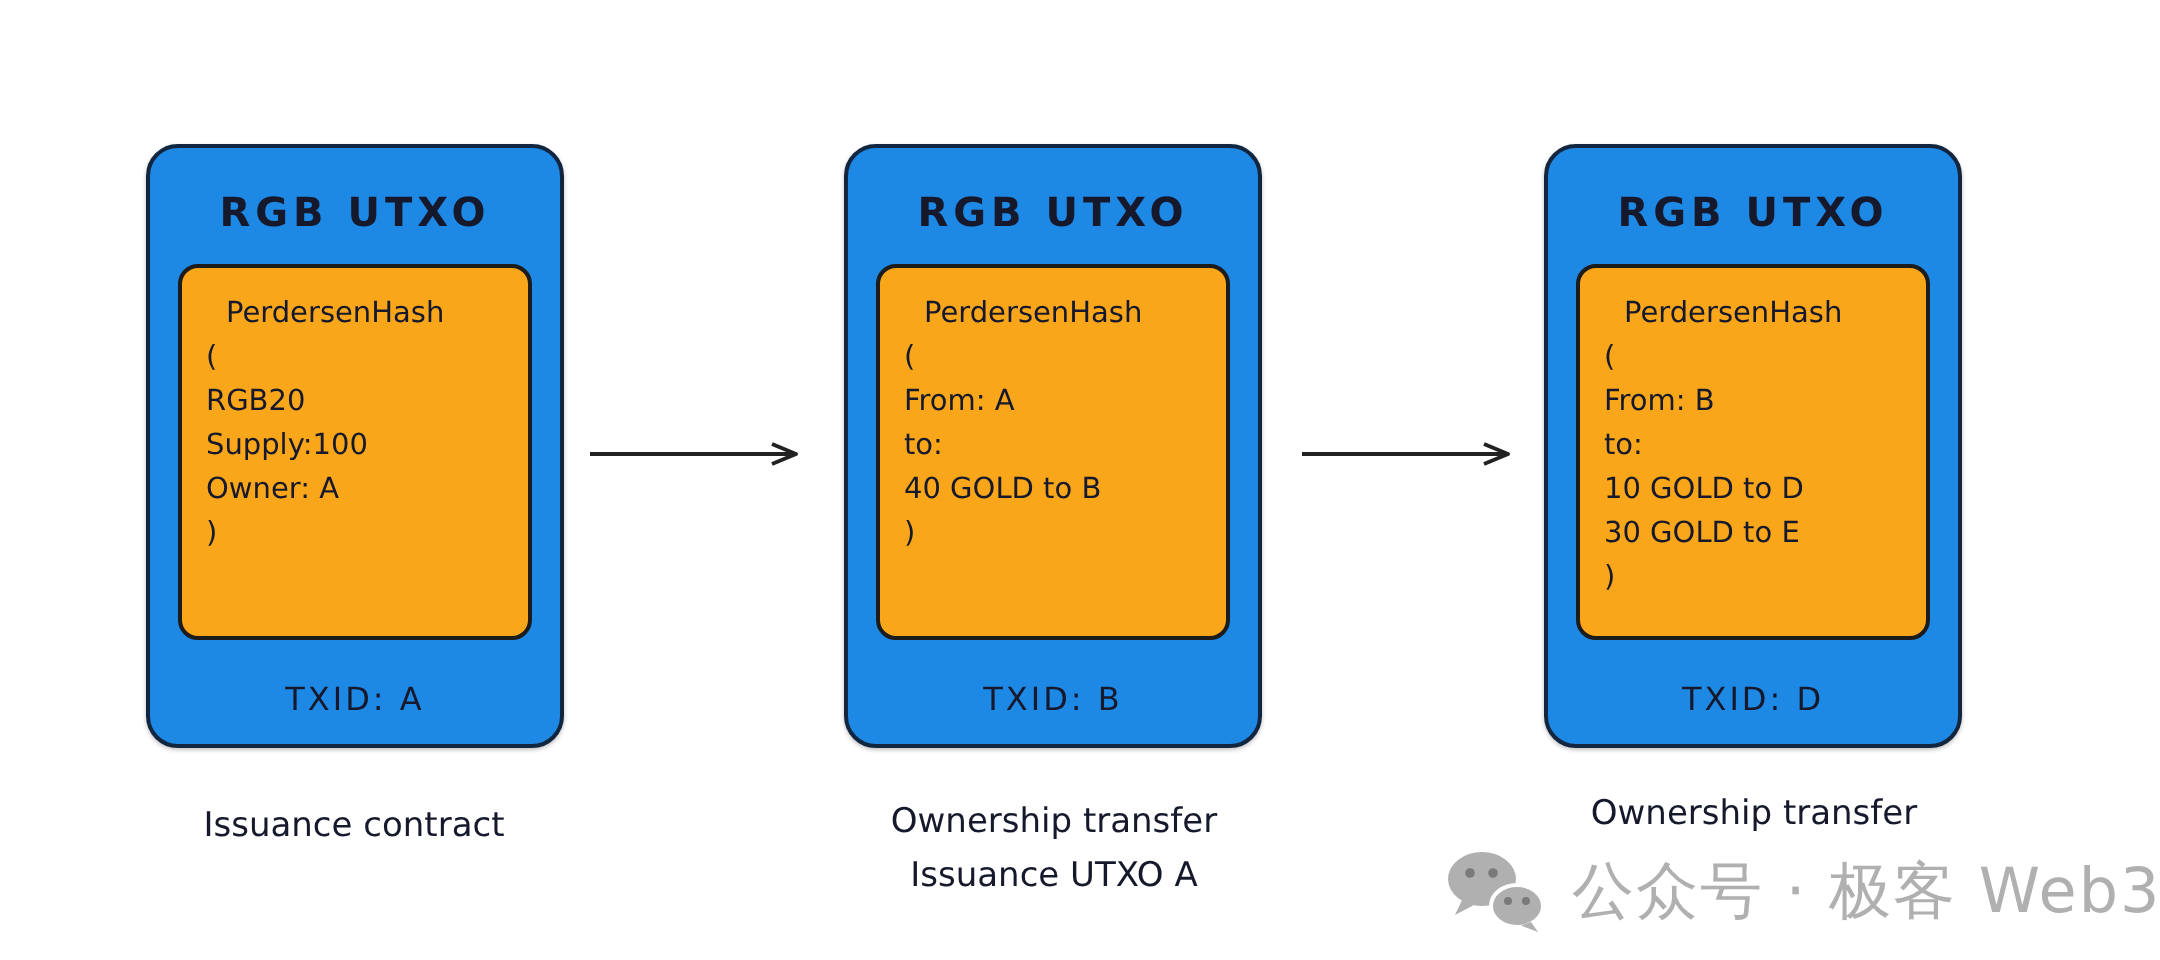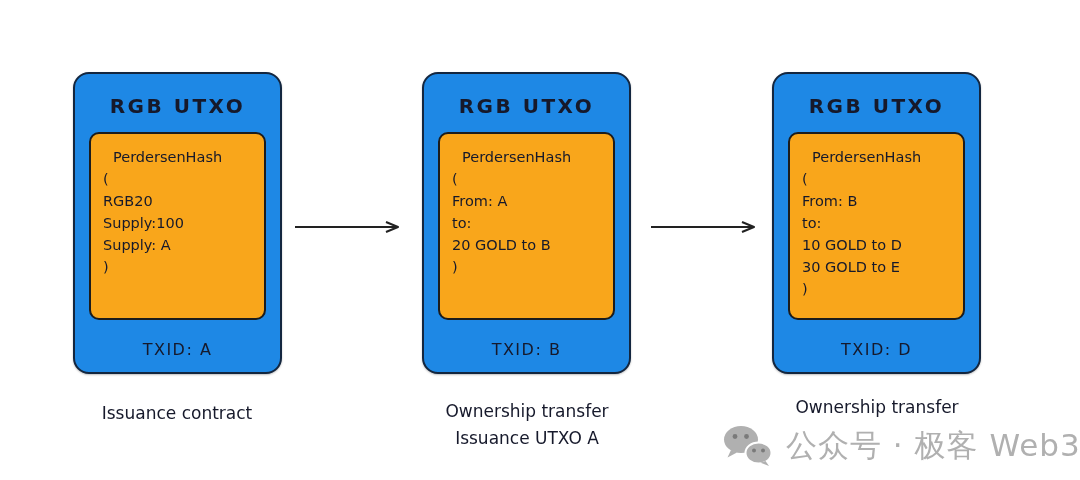--- a/index.html
+++ b/index.html
@@ -60,42 +60,42 @@
 
 <div class="canvas">
 
   <div class="card card1">
     <div class="card-title">RGB UTXO</div>
     <div class="hash-box">
       <div class="hash-line first">PerdersenHash</div>
       <div class="hash-line">(</div>
       <div class="hash-line">RGB20</div>
       <div class="hash-line">Supply:100</div>
-      <div class="hash-line">Supply: A</div>
+      <div class="hash-line">Owner: A</div>
       <div class="hash-line">)</div>
     </div>
     <div class="txid">TXID: A</div>
   </div>
   <div class="caption caption1">
     <div>Issuance contract</div>
   </div>
 
   <svg class="arrow arrow1" width="114" height="20" viewBox="0 0 114 20">
     <line x1="3" y1="10" x2="104" y2="10" stroke="var(--arrow_color)" stroke-width="2"></line>
     <path d="M94 5 L106 10 L94 15" fill="none" stroke="var(--arrow_color)" stroke-width="2" stroke-linejoin="round"></path>
   </svg>
 
   <div class="card card2">
     <div class="card-title">RGB UTXO</div>
     <div class="hash-box">
       <div class="hash-line first">PerdersenHash</div>
       <div class="hash-line">(</div>
       <div class="hash-line">From: A</div>
       <div class="hash-line">to:</div>
-      <div class="hash-line">20 GOLD to B</div>
+      <div class="hash-line">40 GOLD to B</div>
       <div class="hash-line">)</div>
     </div>
     <div class="txid">TXID: B</div>
   </div>
   <div class="caption caption2">
     <div>Ownership transfer</div>
     <div>Issuance UTXO A</div>
   </div>
 
   <svg class="arrow arrow2" width="114" height="20" viewBox="0 0 114 20">

